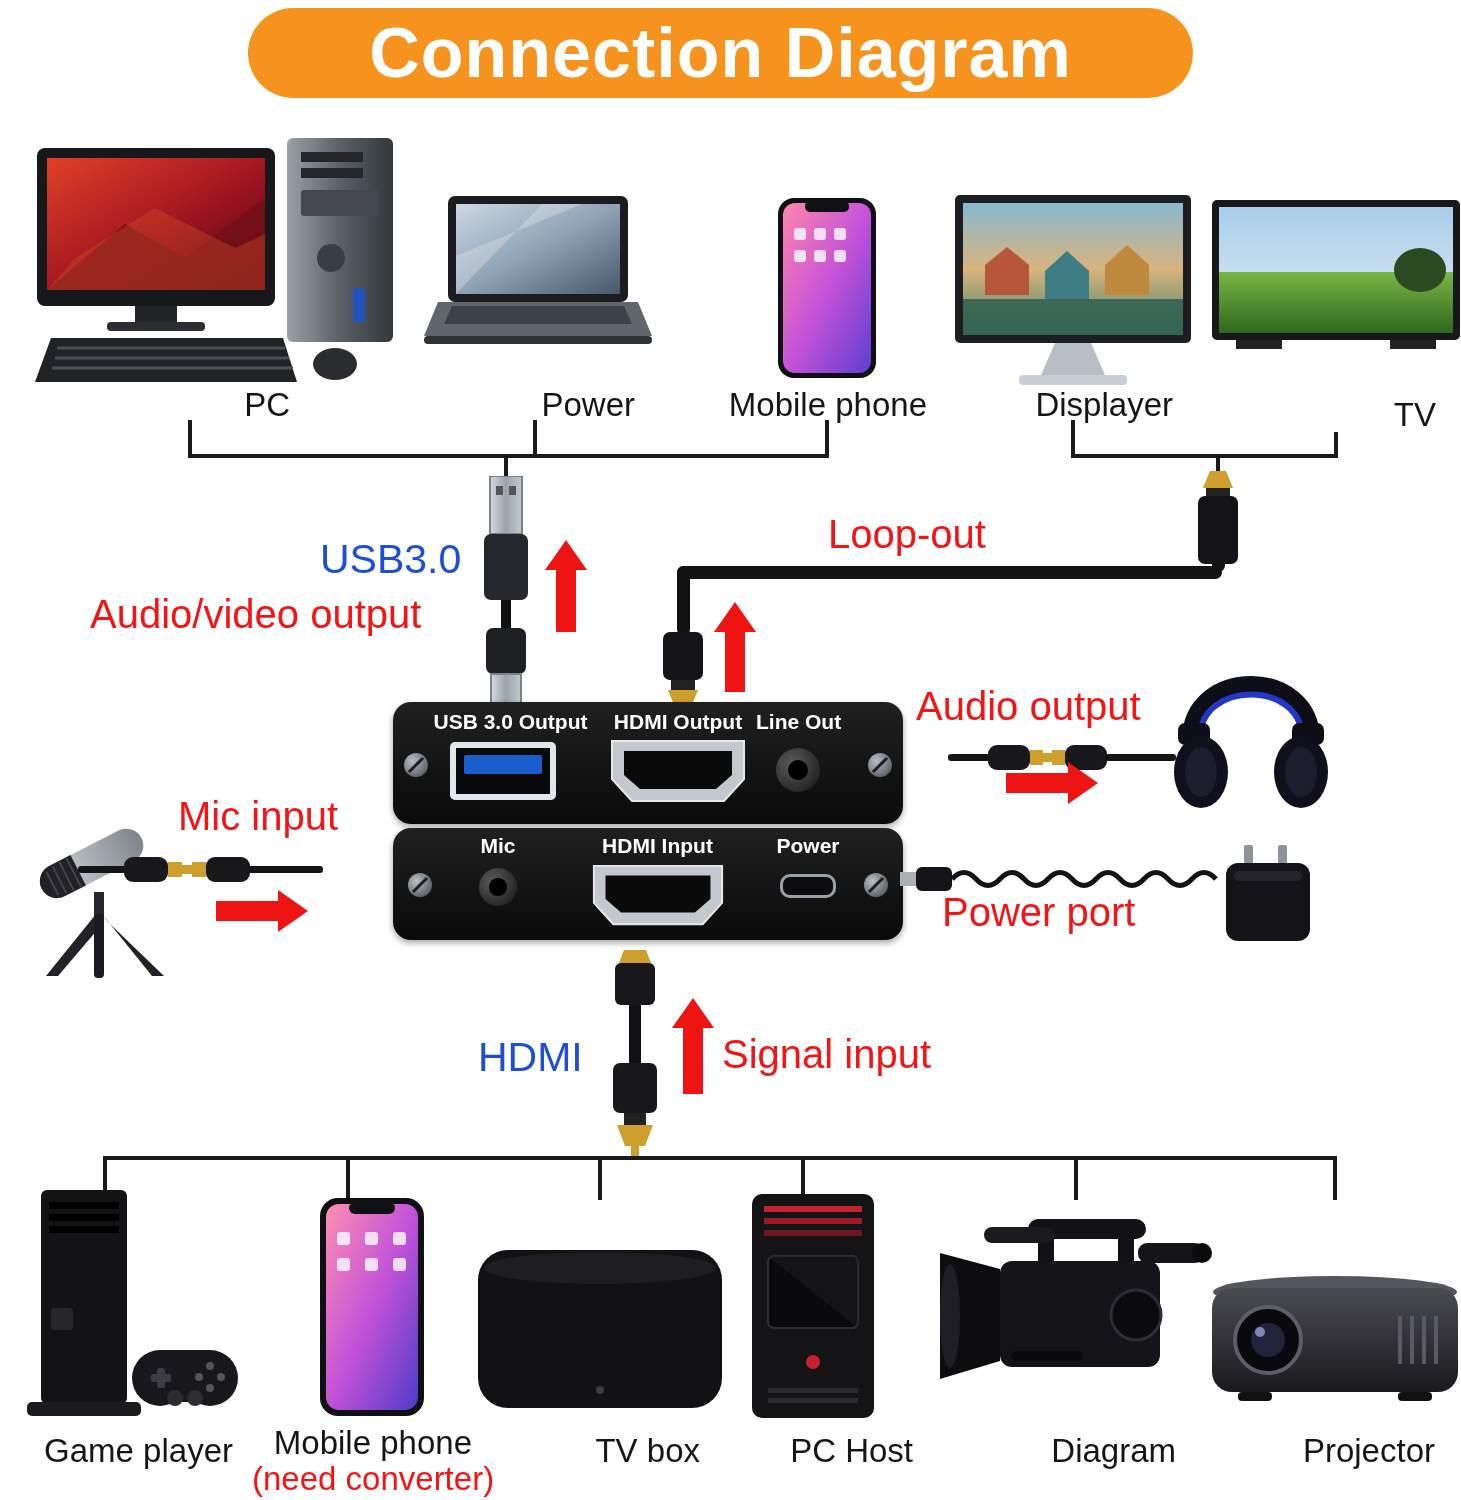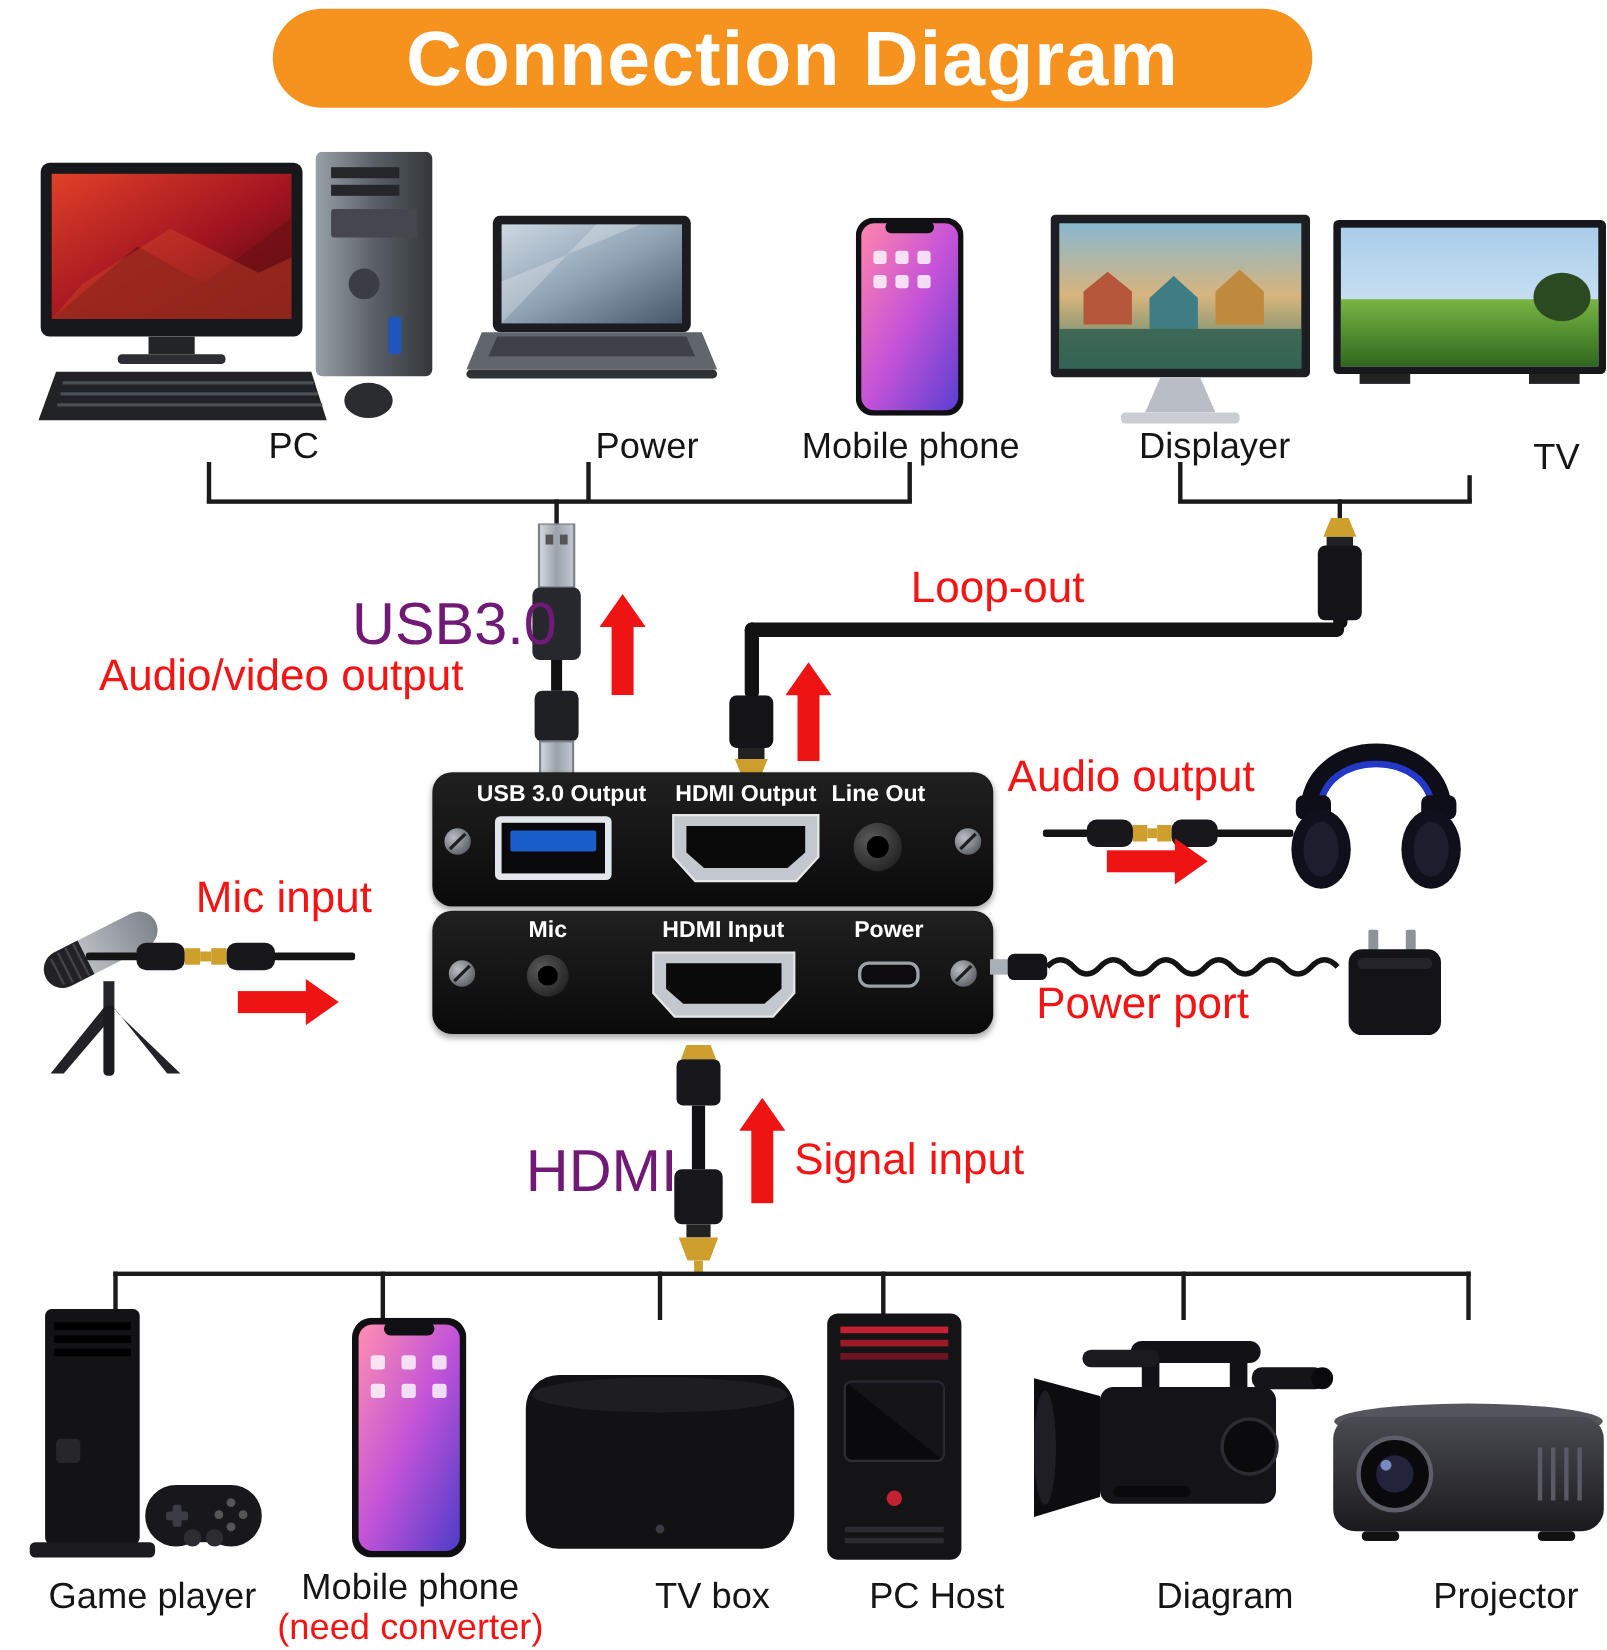--- a/index.html
+++ b/index.html
@@ -7,21 +7,21 @@
   .canvas{position:relative;width:1461px;height:1500px;background:#ffffff;
           font-family:"Liberation Sans",sans-serif;overflow:hidden}
   .abs{position:absolute}
   .cline{position:absolute;background:#1a1a1a}
   .cable{position:absolute;background:#121212;border-radius:7px}
   .banner{position:absolute;left:248px;top:8px;width:945px;height:90px;background:#f6921e;
           border-radius:46px;display:flex;align-items:center;justify-content:center}
   .banner span{font-size:70px;font-weight:bold;color:#ffffff;letter-spacing:1px;white-space:nowrap}
   .dev-label{position:absolute;font-size:33px;color:#151515;text-align:right;white-space:nowrap}
   .red-label{position:absolute;font-size:40px;color:#f41414;white-space:nowrap}
-  .black-label{position:absolute;font-size:54px;color:#701a75;white-space:nowrap;text-align:right}
+  .black-label{position:absolute;font-size:41px;color:#1d4ed8;white-space:nowrap;}
   .sub-label{position:absolute;font-size:33px;color:#f41414;text-align:left;white-space:nowrap}
   .port-label{position:absolute;color:#ffffff;font-weight:bold;font-size:21px;text-align:center;white-space:nowrap}
   .card-box{position:absolute;background:linear-gradient(#202020,#0a0a0a);border-radius:18px;
             box-shadow:0 3px 6px rgba(0,0,0,.35)}
   .jack{position:absolute;border-radius:50%;background:radial-gradient(circle at 35% 35%,#5a5a5a,#141414);
         display:flex;align-items:center;justify-content:center}
   .jack-hole{border-radius:50%;background:#000;width:45%;height:45%}
   .usb-port{position:absolute;background:#e2e6ec;border-radius:5px;padding:6px}
   .usb-port-inner{width:100%;height:100%;background:#0a0a0c;position:relative}
   .usb-tongue{position:absolute;left:9%;right:9%;top:16%;height:40%;background:#1a5ecc;border-radius:2px}

